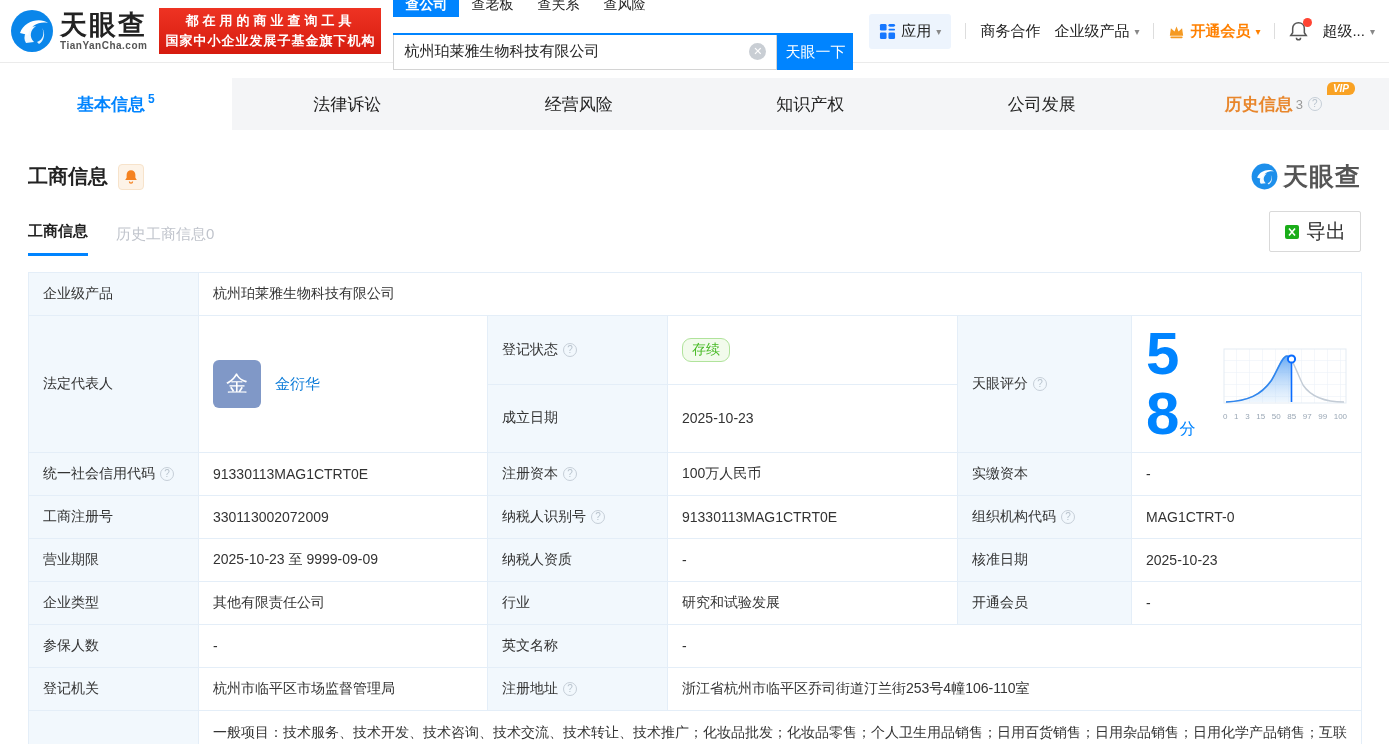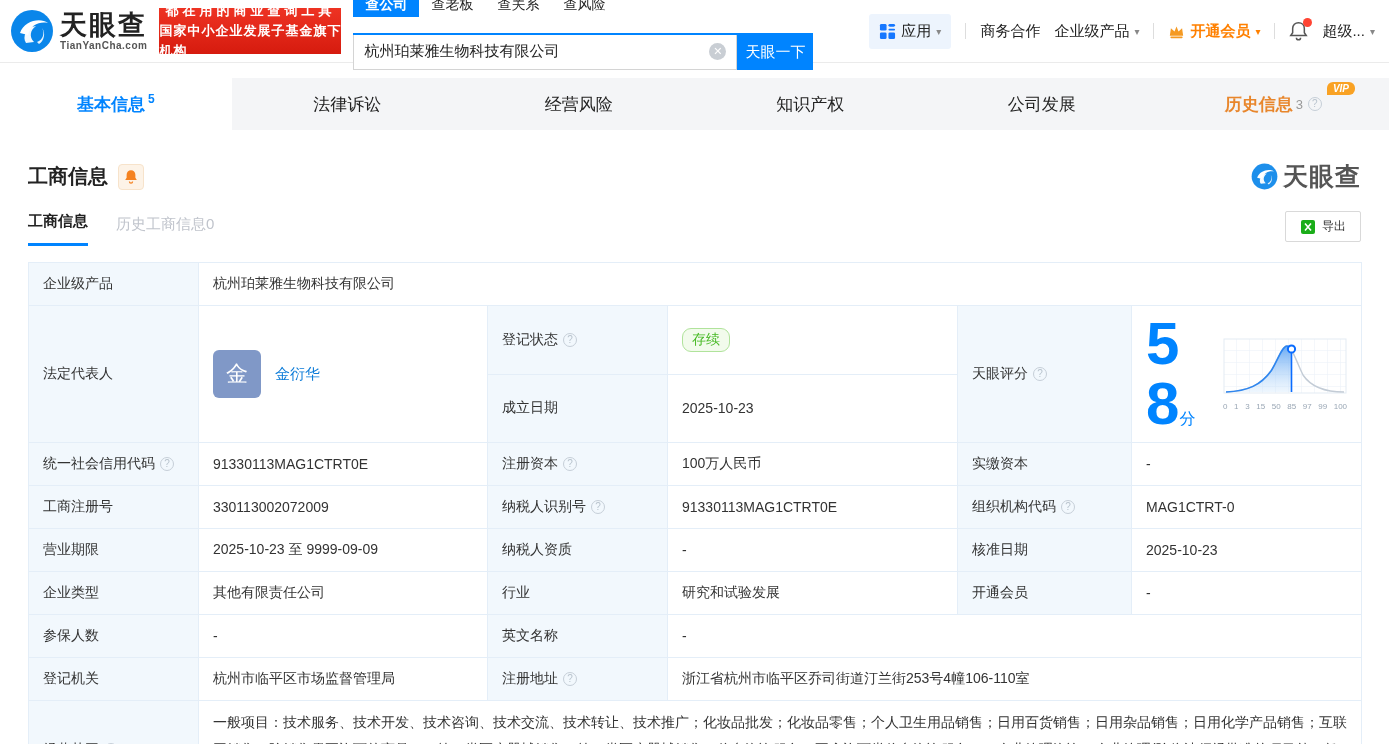--- a/index.html
+++ b/index.html
@@ -4,21 +4,21 @@
 <style>
   * { margin:0; padding:0; box-sizing:border-box; }
   html,body { width:1389px; height:744px; background:#fff; font-family:"Liberation Sans","DejaVu Sans",sans-serif; color:#333; overflow:hidden; }
 
   
   .header { height:63px; display:flex; align-items:center; padding:0 14px 0 10px; border-bottom:1px solid #ebebeb; background:#fff; }
   .logo { display:flex; align-items:center; gap:6px; flex:0 0 auto; cursor:pointer; }
   .logo-text { display:flex; flex-direction:column; line-height:1; }
   .logo-cn { font-size:27px; font-weight:bold; color:#222; letter-spacing:2px; }
   .logo-en { font-size:10px; color:#555; font-weight:bold; margin-top:2px; letter-spacing:.5px; }
-  .promo { margin-left:12px; background:linear-gradient(180deg,#ee3323,#d61b0e); color:#fff; width:182px; height:46px; display:flex; flex-direction:column; justify-content:center; align-items:center; font-size:13px; font-weight:bold; line-height:1.55; }
+  .promo { margin-left:12px; background:linear-gradient(180deg,#ee3323,#d61b0e); color:#fff; width:222px; height:46px; display:flex; flex-direction:column; justify-content:center; align-items:center; font-size:13px; font-weight:bold; line-height:1.55; }
   .promo .l1 { letter-spacing:4px; }
   .promo .l2 { letter-spacing:1px; }
 
   .search-wrap { margin-left:12px; width:460px; }
   .search-tabs { display:flex; height:40px; align-items:flex-start; }
   .search-tab { font-size:14px; padding:3px 12px; cursor:pointer; color:#222; }
   .search-tab.active { background:#0084ff; color:#fff; font-weight:bold; }
   .search-row { display:flex; border-top:2px solid #0084ff; height:37px; }
   .search-input-box { flex:1; position:relative; border:1px solid #d4d4d4; border-top:none; display:flex; align-items:center; }
   .search-input { width:100%; height:100%; border:none; outline:none; font-size:15px; padding:0 34px 0 10px; color:#222; font-family:inherit; }
@@ -48,21 +48,21 @@
   .content { background:#fff; padding:0 28px; }
   .section-head { display:flex; align-items:center; margin-top:30px; }
   .section-title { font-size:20px; font-weight:bold; color:#222; }
   .bell-badge { margin-left:10px; width:26px; height:26px; background:#fdf3e7; border:1px solid #f7e3cb; border-radius:4px; display:flex; align-items:center; justify-content:center; cursor:pointer; }
   .watermark { margin-left:auto; display:flex; align-items:center; gap:5px; opacity:.92; }
   .watermark-text { font-size:25px; font-weight:bold; color:#474747; letter-spacing:1px; }
 
   .subtab-row { display:flex; align-items:flex-end; margin-top:18px; position:relative; }
   .subtab { font-size:15px; padding-bottom:12px; margin-right:28px; cursor:pointer; color:#c0c4cc; }
   .subtab.active { color:#222; font-weight:bold; border-bottom:3px solid #0084ff; }
-  .export-btn { margin-left:auto; margin-bottom:4px; display:flex; align-items:center; gap:6px; border:1px solid #d9d9d9; border-radius:2px; background:#fff; padding:6px 14px; font-size:12px; color:#333; cursor:pointer; font-family:inherit; }
+  .export-btn { margin-left:auto; margin-bottom:4px; display:flex; align-items:center; gap:6px; border:1px solid #d9d9d9; border-radius:2px; background:#fff; padding:6px 14px; font-size:20px; color:#333; cursor:pointer; font-family:inherit; }
 
   
   table.info { border-collapse:collapse; width:1333px; margin-top:16px; table-layout:fixed; }
   table.info td { border:1px solid #e4eef8; font-size:14px; padding:8px 14px; height:43px; vertical-align:middle; word-break:break-all; }
   td.lbl { background:#f2f8fd; color:#333; width:170px; }
   td.lbl .lblin { display:flex; align-items:center; }
   td.val { background:#fff; color:#333; }
   .col-l1{width:170px}.col-v1{width:289px}.col-l2{width:180px}.col-v2{width:290px}.col-l3{width:174px}.col-v3{width:230px}
   .status-badge { display:inline-block; background:#f2fbec; border:1px solid #b0e39b; color:#49ba27; font-size:14px; padding:2px 9px; border-radius:9px; }
   .rep-cell { display:flex; align-items:center; gap:14px; }

